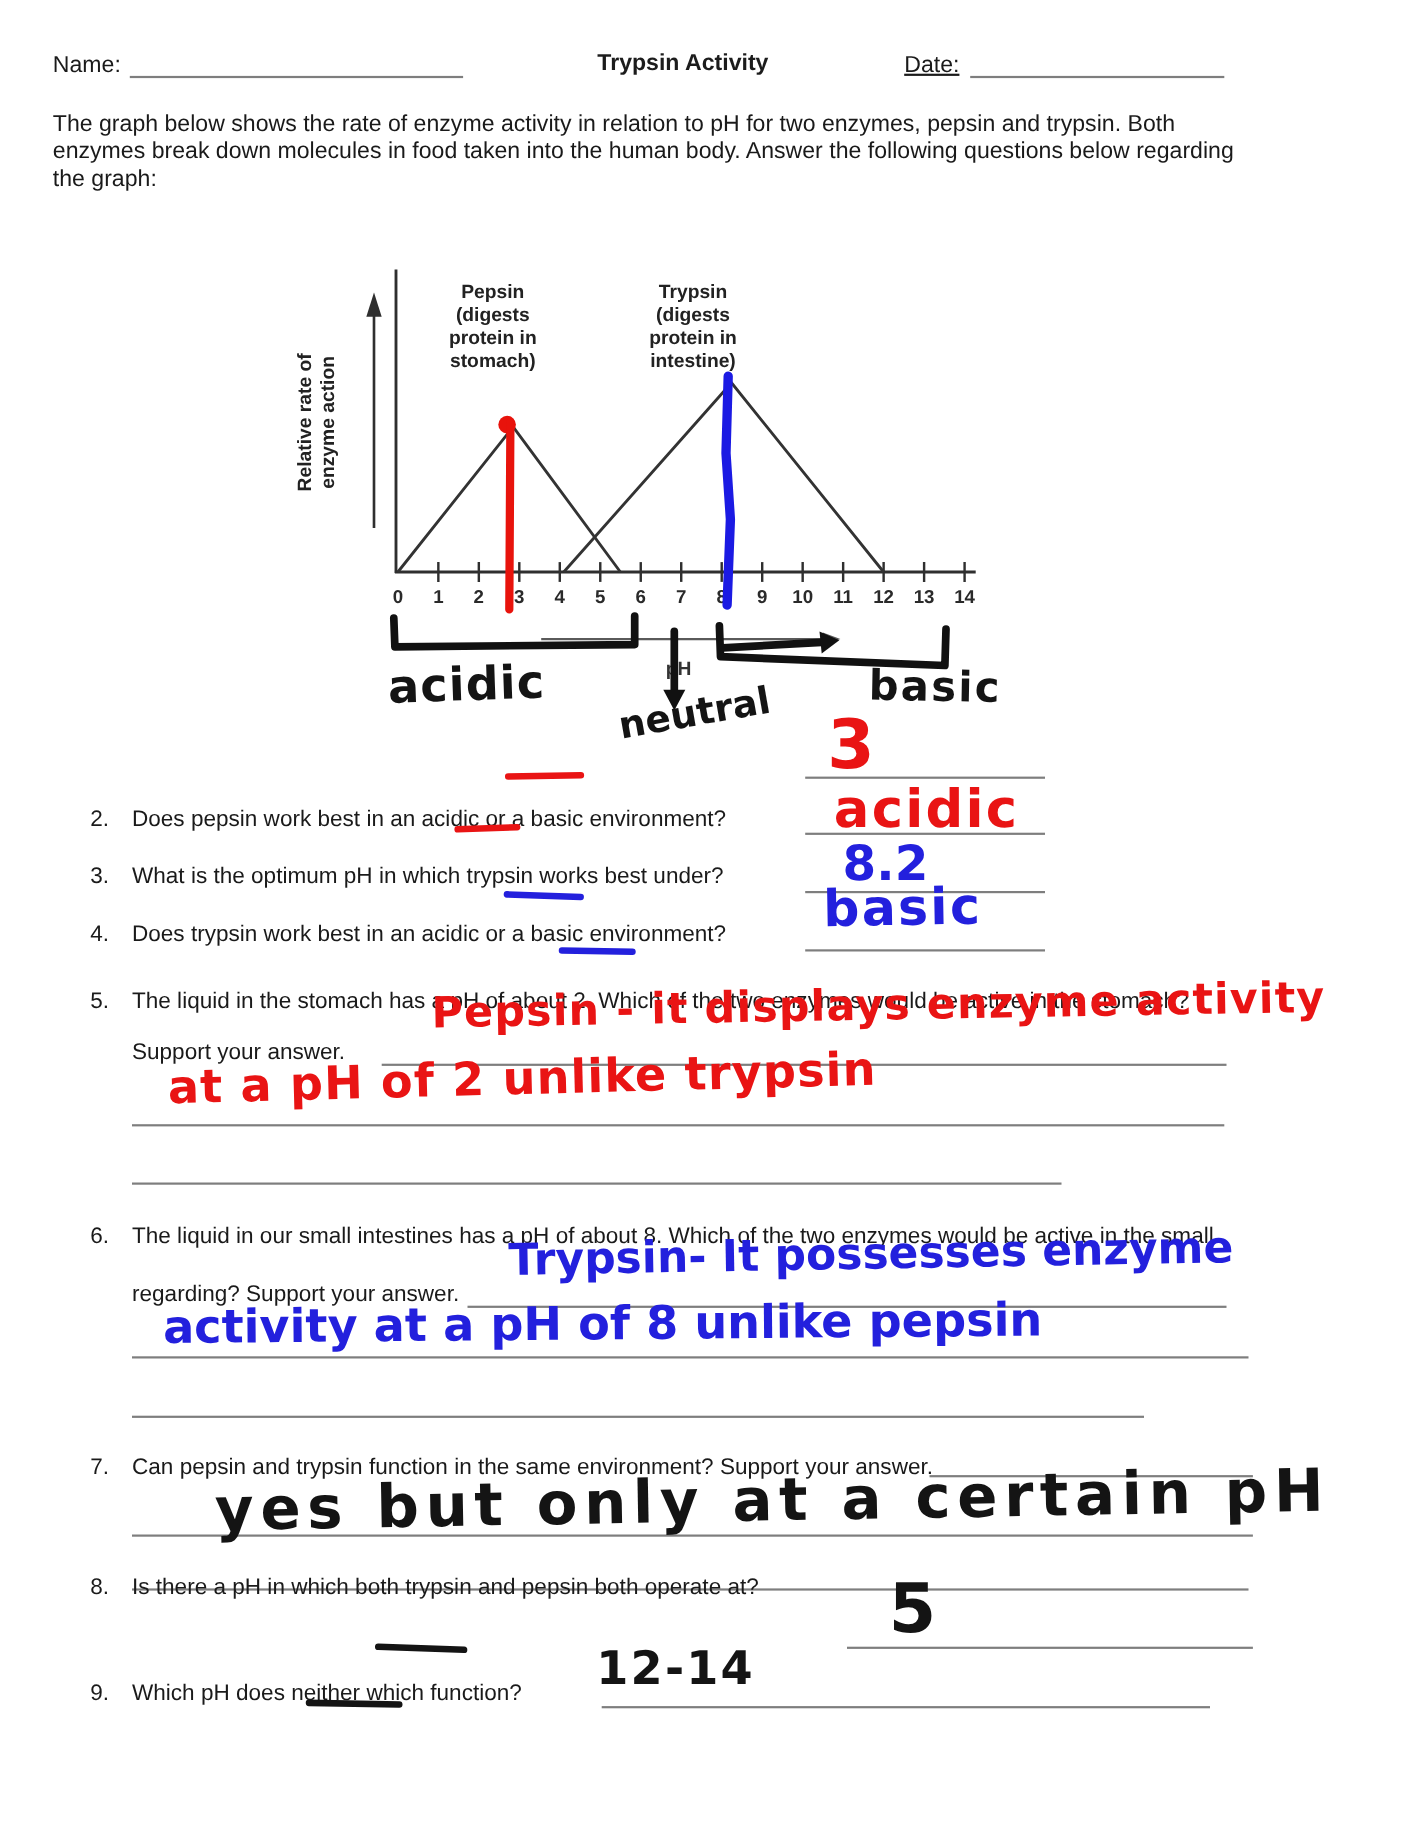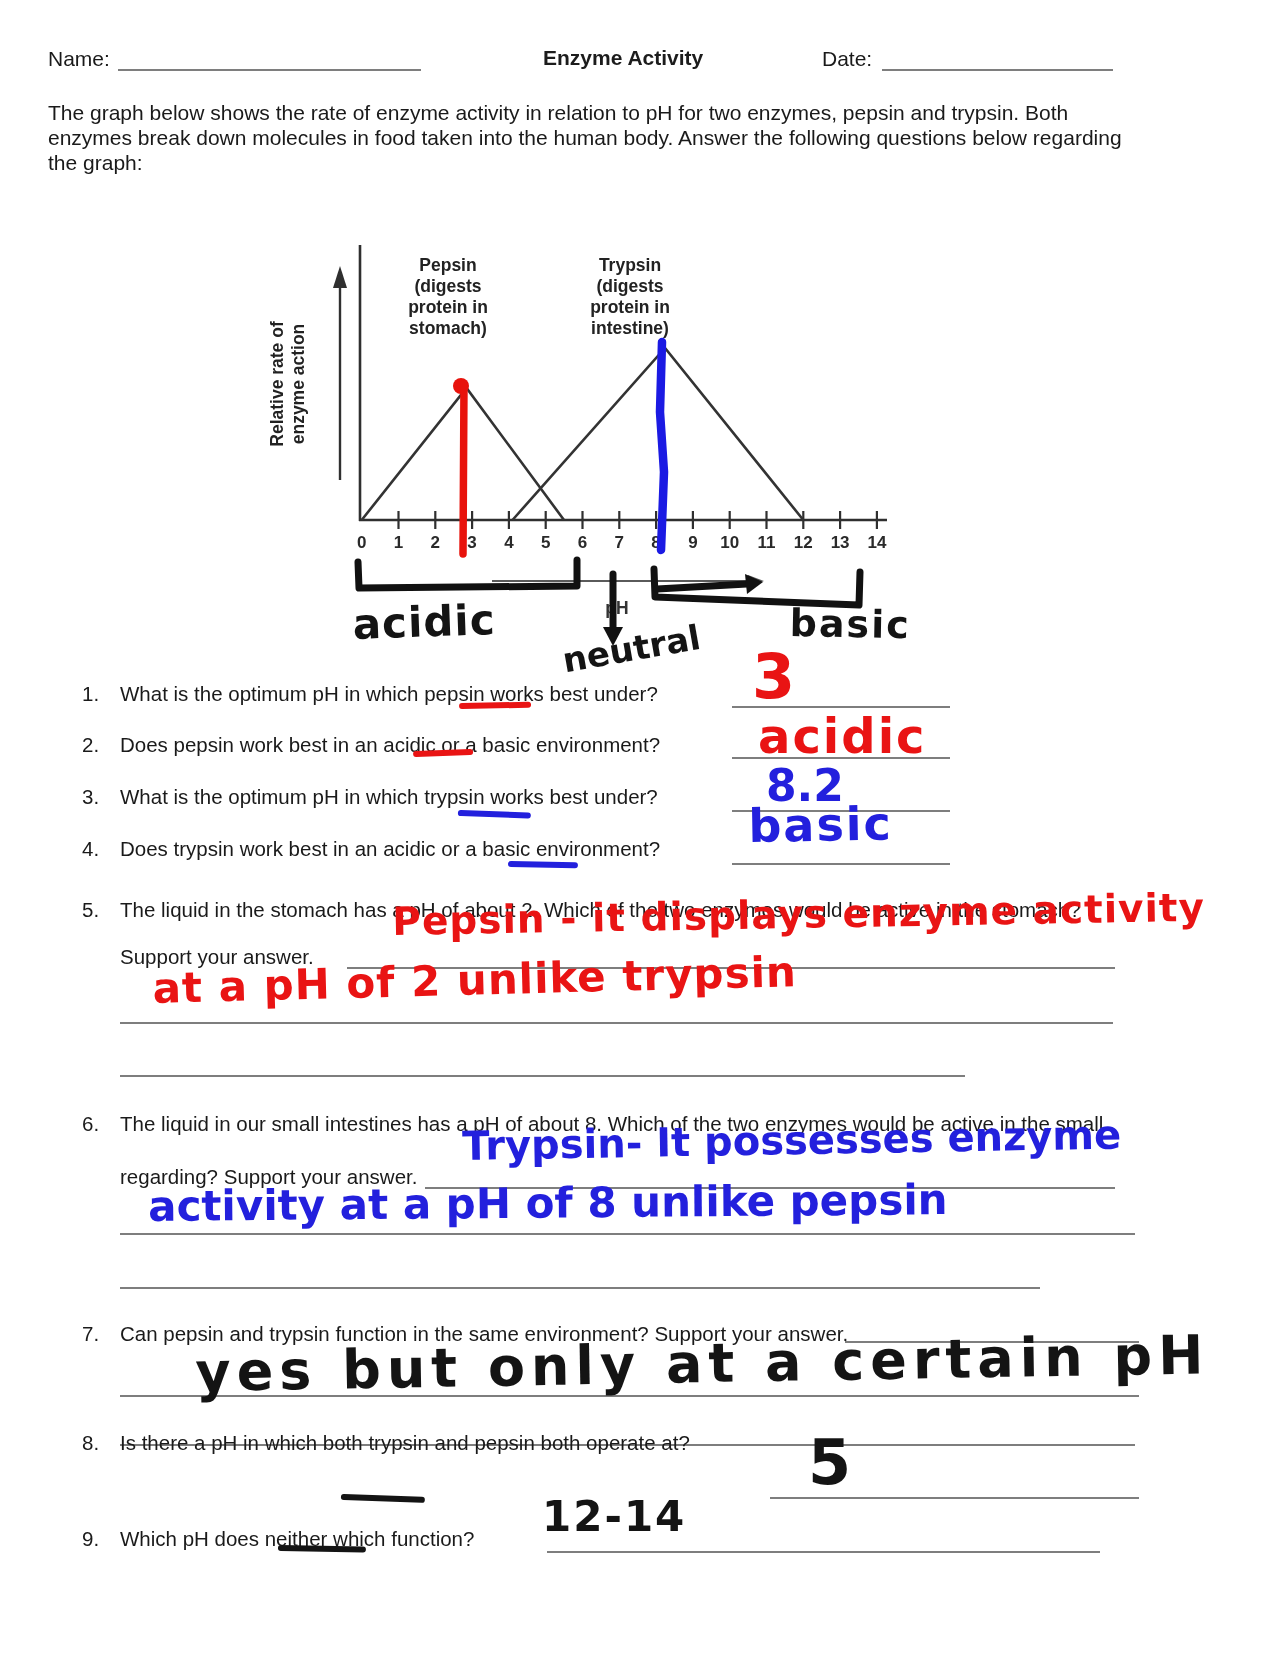--- a/index.html
+++ b/index.html
@@ -19,22 +19,22 @@
   .mark{position:absolute;border-radius:3px;transform-origin:left top;}
   svg text{font-family:"Liberation Sans",sans-serif;}
 </style>
 </head>
 <body>
 
 <div class="page">
 
   <span class="abs body-text" style="left:48px;top:46px;">Name:</span>
   <div class="aline" style="left:118px;top:69px;width:303px;"></div>
-  <span class="abs title" style="left:543px;top:46px;">Enzyme Activity</span>
-  <span class="abs body-text" style="left:822px;top:46px;">Date:</span>
+  <span class="abs title" style="left:543px;top:46px;">Trypsin Activity</span>
+  <span class="abs body-text" style="left:822px;top:46px;text-decoration:underline;">Date:</span>
   <div class="aline" style="left:882px;top:69px;width:231px;"></div>
 
   <div class="abs body-text" style="left:48px;top:100px;">The graph below shows the rate of enzyme activity in relation to pH for two enzymes, pepsin and trypsin. Both</div>
   <div class="abs body-text" style="left:48px;top:125px;">enzymes break down molecules in food taken into the human body. Answer the following questions below regarding</div>
   <div class="abs body-text" style="left:48px;top:150px;">the graph:</div>
 
   <svg style="position:absolute;left:255px;top:232px;" width="660" height="478" viewBox="0 0 660 478">
 
     <line x1="105" y1="13" x2="105" y2="289" stroke="#2f2f2f" stroke-width="2.6"></line>
 
@@ -115,21 +115,20 @@
       <line x1="402" y1="357" x2="492" y2="352"></line>
     </g>
     <polygon points="358,414 348,395 368,395" fill="#111"></polygon>
     <polygon points="508,350 490,342 492,362" fill="#111"></polygon>
   </svg>
 
   <span class="hw black" style="left:352px;top:604px;font-size:42px;letter-spacing:1px;transform:rotate(-2deg);">acidic</span>
   <span class="hw black" style="left:560px;top:644px;font-size:34px;transform:rotate(-10deg);">neutral</span>
   <span class="hw black" style="left:790px;top:604px;font-size:38px;letter-spacing:2px;transform:rotate(1deg);">basic</span>
 
-  <div class="q" style="left:82px;top:682px;"><span class="qnum">1.</span><span>What is the optimum pH in which pepsin works best under?</span></div>
   <div class="aline" style="left:732px;top:706px;width:218px;"></div>
   <span class="hw red" style="left:752px;top:646px;font-size:62px;">3</span>
   <div class="mark" style="left:459px;top:703px;width:72px;height:6px;background:#e91414;transform:rotate(-1deg);"></div>
 
   <div class="q" style="left:82px;top:733px;"><span class="qnum">2.</span><span>Does pepsin work best in an acidic or a basic environment?</span></div>
   <div class="aline" style="left:732px;top:757px;width:218px;"></div>
   <span class="hw red" style="left:758px;top:712px;font-size:48px;letter-spacing:2px;">acidic</span>
   <div class="mark" style="left:413px;top:751px;width:60px;height:6px;background:#e91414;transform:rotate(-2deg);"></div>
 
   <div class="q" style="left:82px;top:785px;"><span class="qnum">3.</span><span>What is the optimum pH in which trypsin works best under?</span></div>

